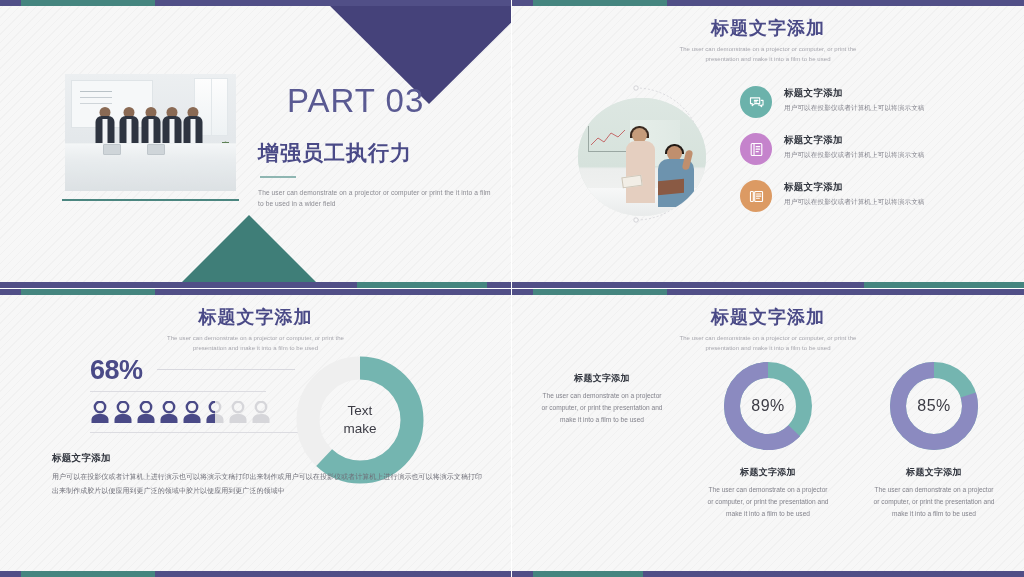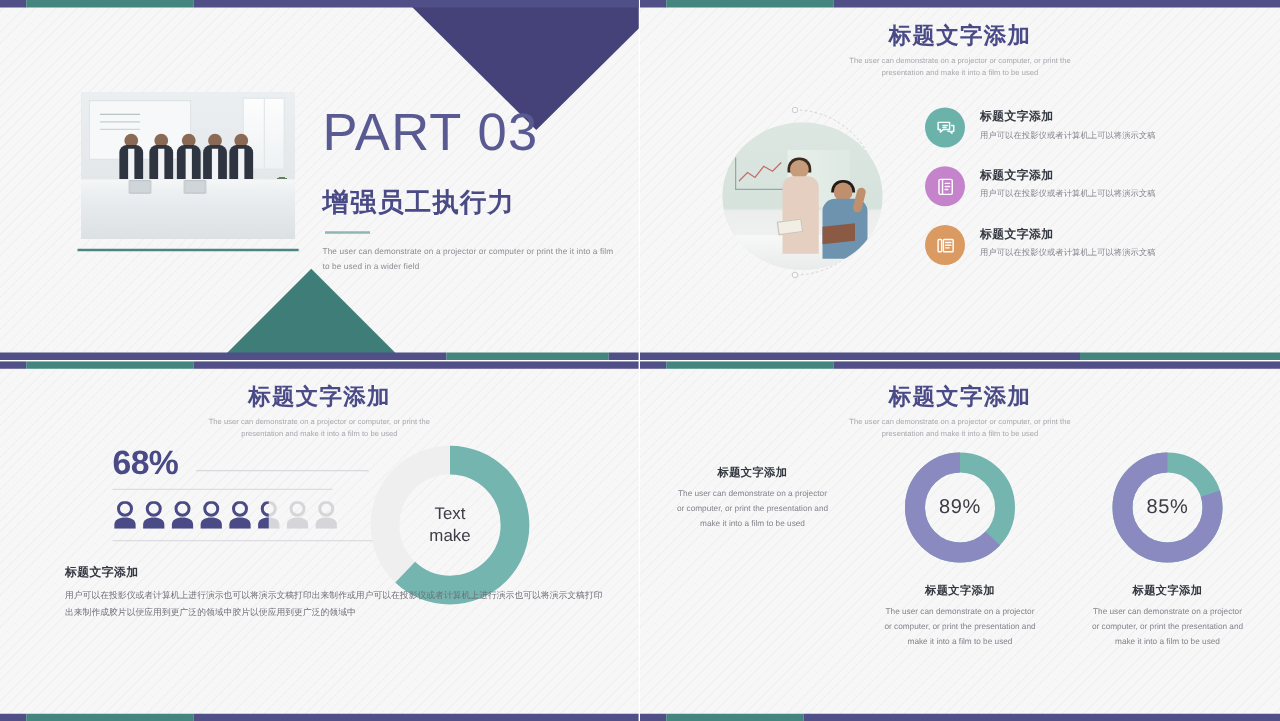--- a/index.html
+++ b/index.html
@@ -114,22 +114,23 @@
     position:absolute; left:50%; transform:translateX(-50%); top:12px;
     width:5px; height:26px; background:#f2f4f6;
   }
   .ph-laptop{
     position:absolute; bottom:36px; width:18px; height:11px;
     background:#cfd5d9; border:1px solid #bfc6cb; border-radius:1px;
   }
 
   .p3wrap{ position:absolute; left:258px; top:84px; z-index:4; width:238px; }
   .p3title{
-    font-size:42px; letter-spacing:1px; color:#5a5a92; font-weight:400;
+    font-size:33px; letter-spacing:1px; color:#5a5a92; font-weight:400;
     line-height:1.05;
+    margin-left:29px;
   }
   .p3sub{
     font-size:21px; font-weight:bold; color:#4a4a87; margin-top:20px;
     letter-spacing:1px;
   }
   .p3rule{ width:36px; height:2px; background:#8fb6b2; margin:9px 0 9px 2px; }
   .p3desc{
     font-size:6.6px; color:#8b8b92; line-height:1.75; letter-spacing:.1px;
   }
 
@@ -181,21 +182,21 @@
   .ic-teal{ background:#6bb2ab; }
   .ic-pink{ background:#c583cc; }
   .ic-orange{ background:#dc9a63; }
   .feat-txt{ padding-top:1px; }
   .feat-t{ font-size:9.5px; font-weight:bold; color:#333740; letter-spacing:.3px; }
   .feat-d{ font-size:6.6px; color:#83838c; margin-top:4px; letter-spacing:.1px; }
 
   
   .s3-left{ position:absolute; left:90px; top:68px; width:205px; z-index:4; }
   .s3-pct{ font-size:27px; font-weight:bold; color:#4a4a87; letter-spacing:-0.5px; line-height:1; }
-  .s3-pctrow{ display:flex; align-items:center; }
+  .s3-pctrow{ display:flex; align-items:flex-start; }
   .s3-pctline{ flex:1; height:1px; background:#d8d8de; margin-left:14px; margin-top:12px; }
   .s3-support{ font-size:10.5px; color:#55555f; margin-top:14px; letter-spacing:.2px; }
   .s3-hr{ height:1px; background:#dcdce1; margin-top:7px; width:176px; }
   .s3-people{ display:flex; gap:3px; margin-top:9px; }
   .s3-hr2{ height:1px; background:#dcdce1; margin-top:9px; width:211px; }
   .s3-foot{ position:absolute; left:52px; top:163px; right:26px; z-index:4; }
   .s3-foot-t{ font-size:9.5px; font-weight:bold; color:#333740; letter-spacing:.3px; }
   .s3-foot-d{ font-size:7px; color:#6e6e77; line-height:1.95; margin-top:5px; letter-spacing:.05px; }
   .big-donut{ position:absolute; left:293px; top:64px; width:134px; height:134px; z-index:4; }
   .donut-center{

